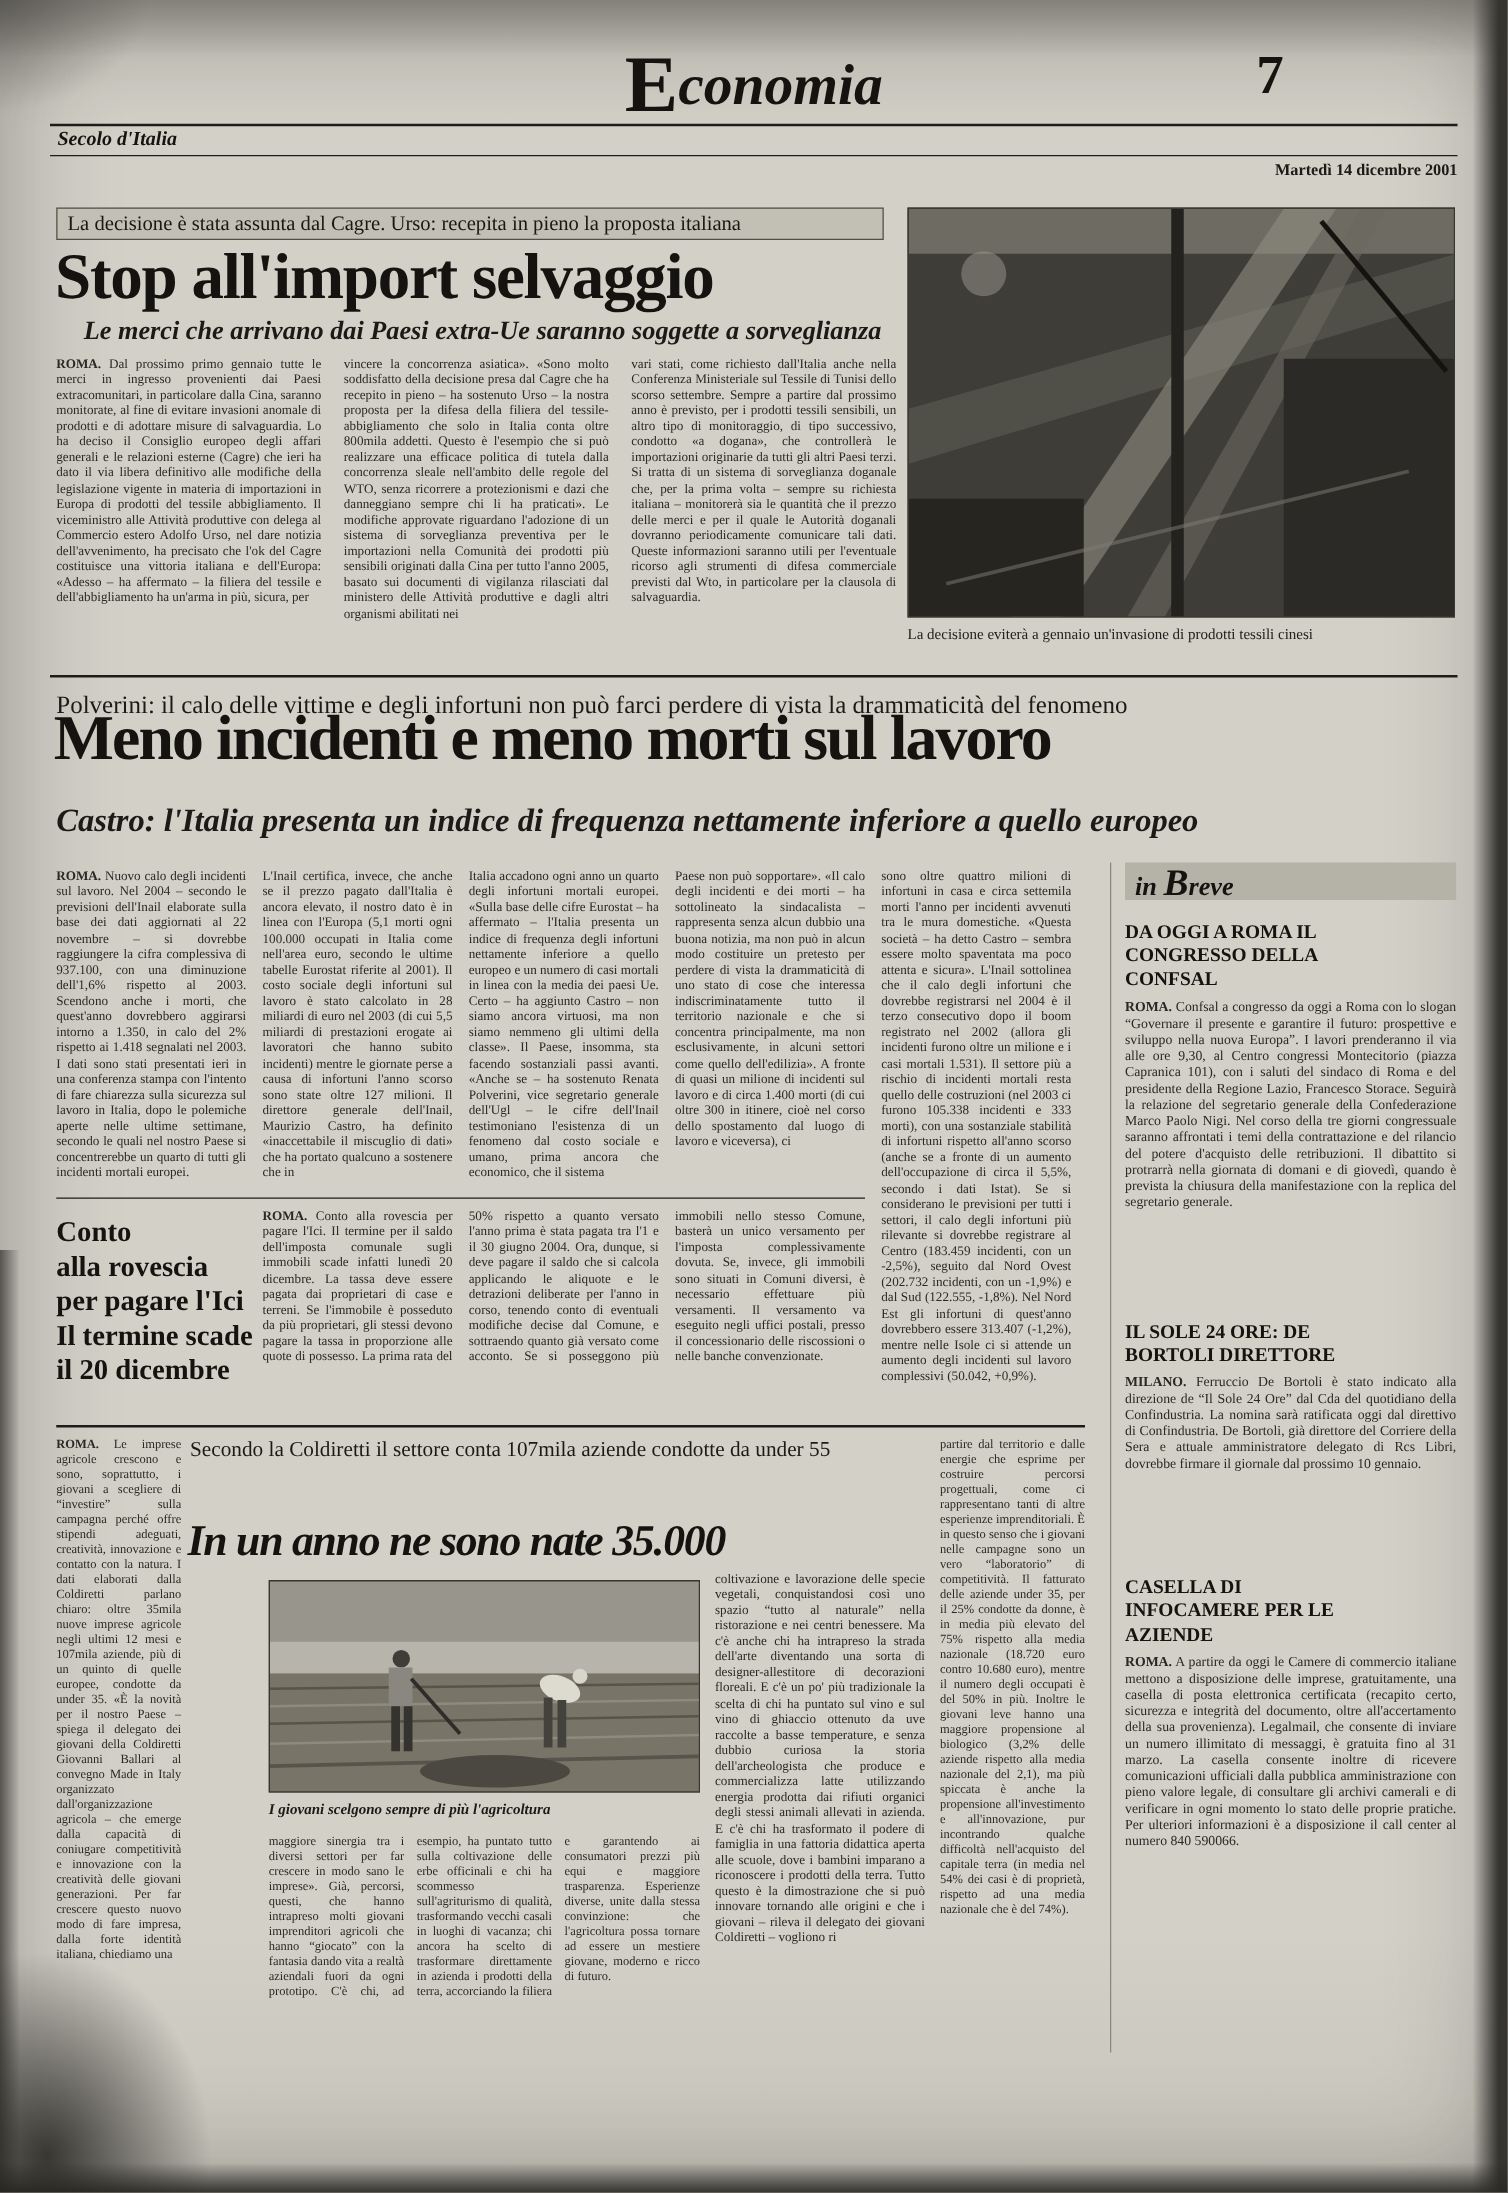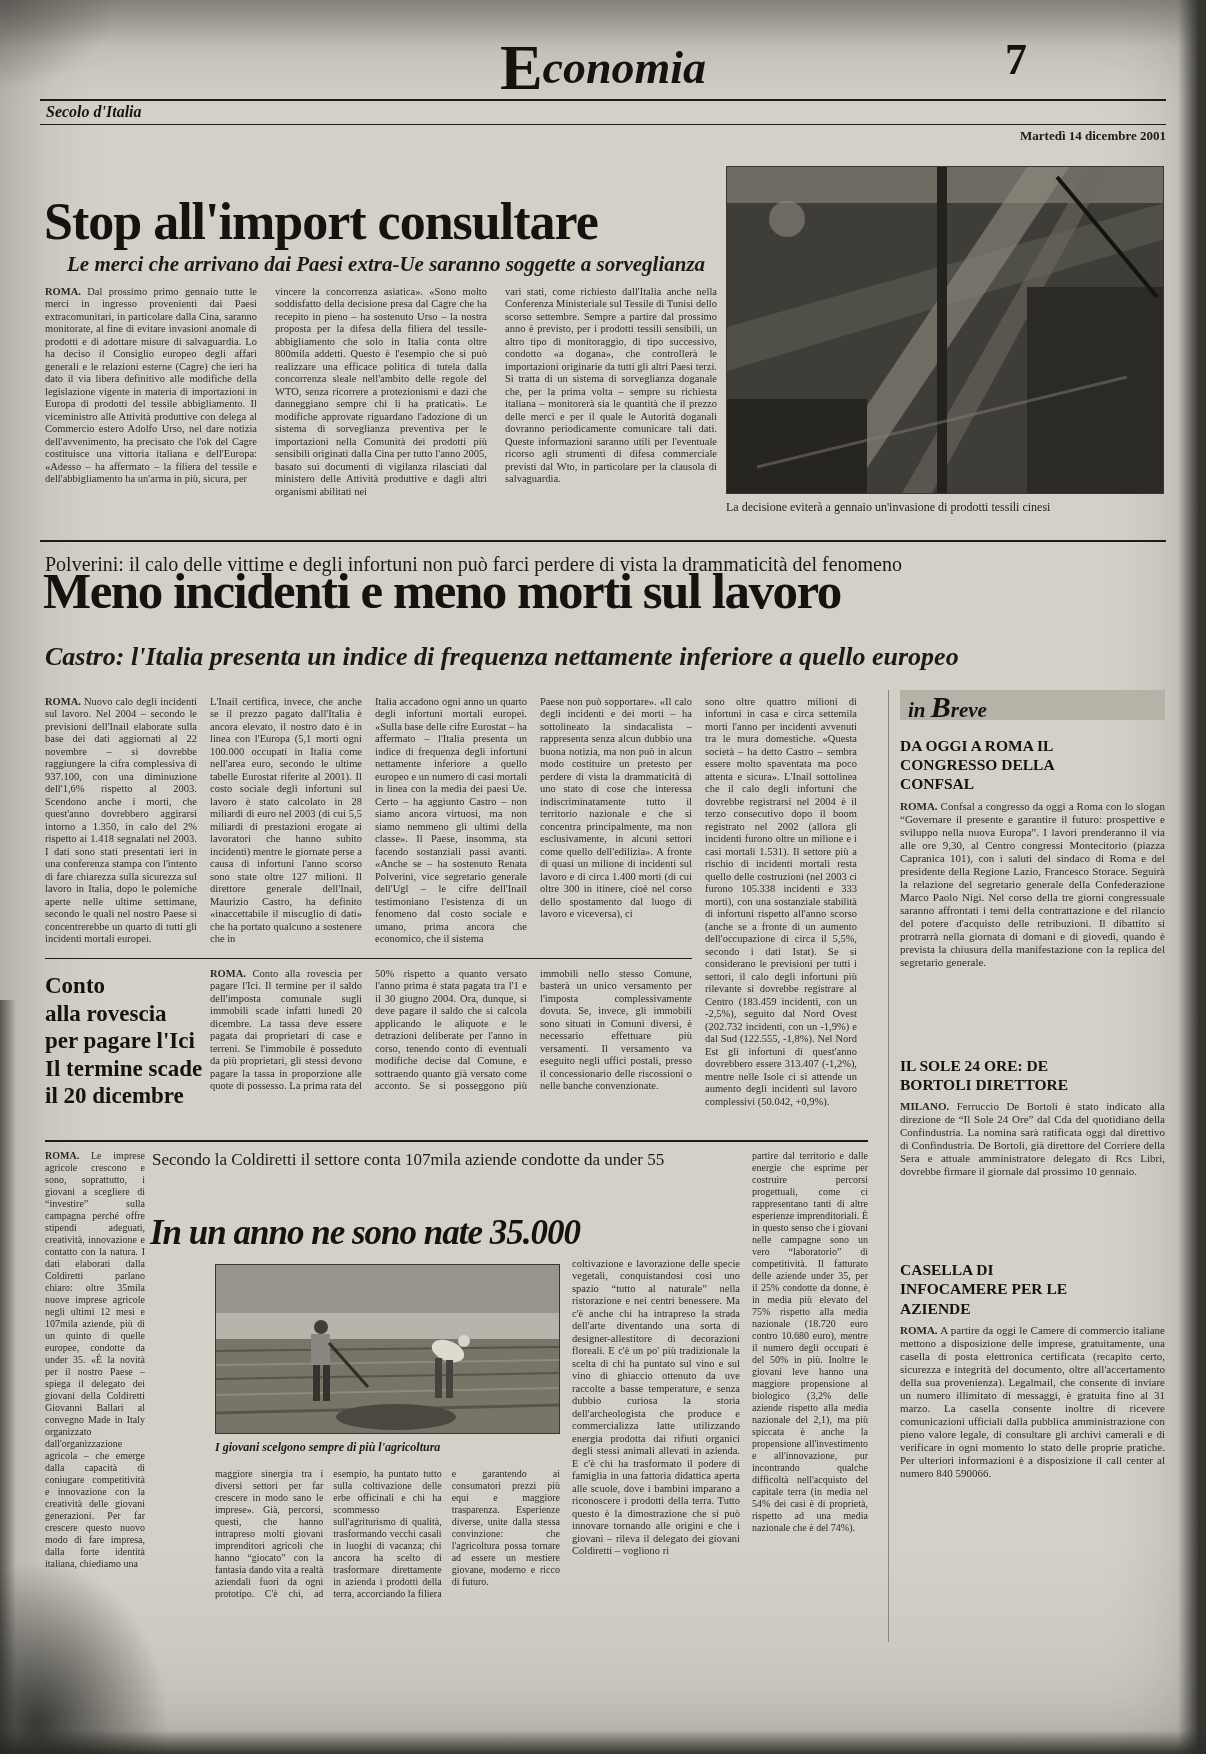--- a/index.html
+++ b/index.html
@@ -39,21 +39,22 @@
     <div class="abs" style="left:300px;top:36px;width:606px;text-align:center;">
       <span style="font:700 64px/1 'Liberation Serif',serif;color:#14130f;vertical-align:-6px;">E</span><span style="font:italic 700 46px/1 'Liberation Serif',serif;color:#14130f;">conomia</span>
     </div>
     <div class="abs" style="left:1005px;top:38px;font:700 44px/1 'Liberation Serif',serif;color:#14130f;">7</div>
 
     <div class="hr" style="left:40px;top:99px;width:1126px;height:2px;"></div>
     <div class="abs" style="left:46px;top:102px;font:italic 700 16px/1.2 'Liberation Serif',serif;color:#14130f;">Secolo d'Italia</div>
     <div class="hr" style="left:40px;top:124px;width:1126px;height:1px;"></div>
     <div class="abs" style="left:40px;top:128px;width:1126px;text-align:right;font:700 13px/1.2 'Liberation Serif',serif;color:#1b1a16;">Martedì 14 dicembre 2001</div>
 
-    <div class="abs headline-xl" style="left:44px;top:196px;width:690px;font-size:52px;line-height:1;">Stop all'import consultare</div>
+    <div class="abs kicker-box" style="left:45px;top:166px;width:662px;height:26px;">La decisione è stata assunta dal Cagre. Urso: recepita in pieno la proposta italiana</div>
+    <div class="abs headline-xl" style="left:44px;top:196px;width:690px;font-size:52px;line-height:1;">Stop all'import selvaggio</div>
     <div class="abs subhead" style="left:45px;top:252px;width:690px;font-size:21px;margin-left:22px;">Le merci che arrivano dai Paesi extra-Ue saranno soggette a sorveglianza</div>
 
     <div class="abs body-text" style="left:45px;top:286px;width:212px;height:232px;">
       <b class="lead">ROMA.</b>
       <span>Dal prossimo primo gennaio tutte le merci in ingresso provenienti dai Paesi extracomunitari, in particolare dalla Cina, saranno monitorate, al fine di evitare invasioni anomale di prodotti e di adottare misure di salvaguardia. Lo ha deciso il Consiglio europeo degli affari generali e le relazioni esterne (Cagre) che ieri ha dato il via libera definitivo alle modifiche della legislazione vigente in materia di importazioni in Europa di prodotti del tessile abbigliamento. Il viceministro alle Attività produttive con delega al Commercio estero Adolfo Urso, nel dare notizia dell'avvenimento, ha precisato che l'ok del Cagre costituisce una vittoria italiana e dell'Europa: «Adesso – ha affermato – la filiera del tessile e dell'abbigliamento ha un'arma in più, sicura, per</span>
     </div>
     <div class="abs body-text" style="left:275px;top:286px;width:212px;height:232px;">vincere la concorrenza asiatica». «Sono molto soddisfatto della decisione presa dal Cagre che ha recepito in pieno – ha sostenuto Urso – la nostra proposta per la difesa della filiera del tessile-abbigliamento che solo in Italia conta oltre 800mila addetti. Questo è l'esempio che si può realizzare una efficace politica di tutela dalla concorrenza sleale nell'ambito delle regole del WTO, senza ricorrere a protezionismi e dazi che danneggiano sempre chi li ha praticati». Le modifiche approvate riguardano l'adozione di un sistema di sorveglianza preventiva per le importazioni nella Comunità dei prodotti più sensibili originati dalla Cina per tutto l'anno 2005, basato sui documenti di vigilanza rilasciati dal ministero delle Attività produttive e dagli altri organismi abilitati nei</div>
     <div class="abs body-text" style="left:505px;top:286px;width:212px;height:232px;">vari stati, come richiesto dall'Italia anche nella Conferenza Ministeriale sul Tessile di Tunisi dello scorso settembre. Sempre a partire dal prossimo anno è previsto, per i prodotti tessili sensibili, un altro tipo di monitoraggio, di tipo successivo, condotto «a dogana», che controllerà le importazioni originarie da tutti gli altri Paesi terzi. Si tratta di un sistema di sorveglianza doganale che, per la prima volta – sempre su richiesta italiana – monitorerà sia le quantità che il prezzo delle merci e per il quale le Autorità doganali dovranno periodicamente comunicare tali dati. Queste informazioni saranno utili per l'eventuale ricorso agli strumenti di difesa commerciale previsti dal Wto, in particolare per la clausola di salvaguardia.</div>
 
     <div class="abs photo-frame" style="left:726px;top:166px;width:438px;height:328px;">

